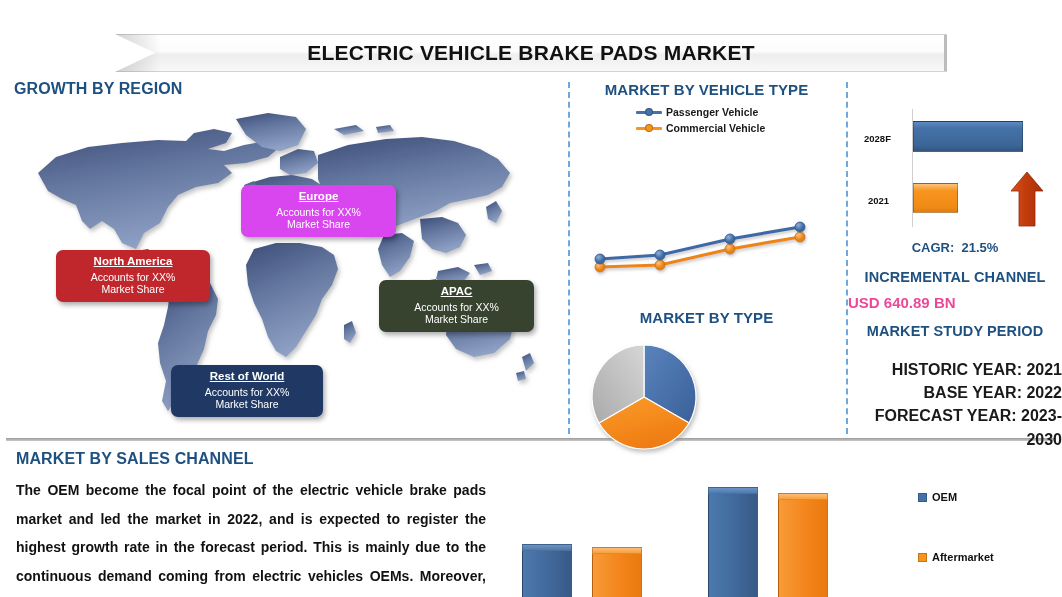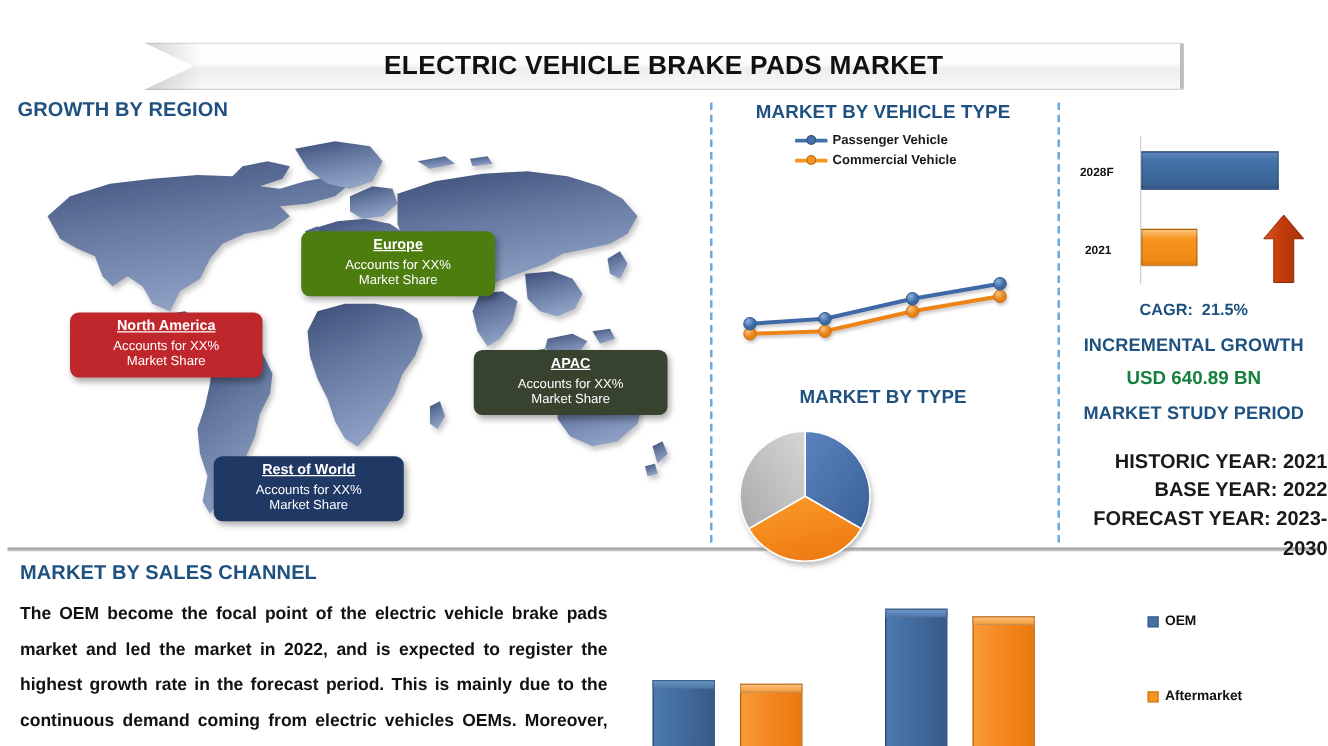--- a/index.html
+++ b/index.html
@@ -63,21 +63,21 @@
     box-shadow: 2px 3px 5px rgba(0,0,0,.33);
     line-height: 1.18;
   }
   .map-label .ttl {
     display: block; font-weight: bold; font-size: 11.5px;
     text-decoration: underline; margin-bottom: 2px;
   }
   .map-label .l1, .map-label .l2 { display: block; font-size: 10.5px; }
 
   #lbl-na     { left: 56px;  top: 173px; width: 154px; background: #C0272D; }
-  #lbl-eu     { left: 241px; top: 108px; width: 155px; background: #4d7c0f; }
+  #lbl-eu     { left: 241px; top: 108px; width: 155px; background: #d946ef; }
   #lbl-apac   { left: 379px; top: 203px; width: 155px; background: #37422F; }
   #lbl-row    { left: 171px; top: 288px; width: 152px; background: #1F3864; }
 
   
   #mid-col { position: absolute; left: 568px; top: 45px; width: 277px; height: 360px; }
   #veh-title { position: absolute; left: 0; top: 4px; width: 277px; text-align: center; font-size: 15px; }
 
   .lgd-row { display: flex; align-items: center; gap: 4px; font-size: 10.5px; font-weight: bold; color: #1a1a1a; }
   .lgd-line { width: 26px; height: 0; position: relative; }
   .lgd-line i {
@@ -111,22 +111,22 @@
     background: linear-gradient(to bottom, #5f88c2 0%, #4472a8 22%, #3c6698 80%, #32557f 100%);
   }
   .sz-bar.orange {
     background: linear-gradient(to bottom, #fbc37a 0%, #f7941e 25%, #f08a16 85%, #e07d0c 100%);
   }
   #arrow-up { position: absolute; left: 152px; top: 62px; width: 34px; height: 56px; }
 
   #cagr { position: absolute; left: 0; top: 163px; width: 214px; text-align: center;
           font-size: 13px; font-weight: bold; color: #1f5180; }
   #inc-head { position: absolute; left: 0; top: 192px; width: 214px; text-align: center; font-size: 14.5px; }
-  #inc-val  { position: absolute; left: 0; top: 217px; width: 214px; text-align: center;
-              font-size: 15px; font-weight: bold; color: #15803d; }
+  #inc-val  { position: absolute; left: 0; top: 217px; width: 214px; 
+              font-size: 15px; font-weight: bold; color: #ec4899; }
   #period-head { position: absolute; left: 0; top: 246px; width: 214px; text-align: center; font-size: 14.5px; }
   #period-lines { position: absolute; left: 0; top: 281px; width: 214px; text-align: right;
                   font-size: 16px; font-weight: bold; color: #1a1a1a; line-height: 1.45; }
 
   
   #bottom { position: absolute; left: 0; top: 407px; width: 1062px; height: 190px; }
   #sales-head { position: absolute; left: 16px; top: 11px; font-size: 16px; }
   #sales-para {
     position: absolute; left: 16px; top: 37px; width: 470px;
     font-size: 14px; font-weight: bold; color: #111111;
@@ -368,21 +368,21 @@
         </defs>
         <path d="M17 1 L33 20 L25 20 L25 55 L9 55 L9 20 L1 20 Z" fill="url(#arg)" stroke="#8f2807" stroke-width="0.8" stroke-linejoin="round"></path>
       </svg>
     </div>
 
     <div id="cagr">
       <span>CAGR:</span>
       &nbsp;<span>21.5%</span>
     </div>
 
-    <div class="sec-head" id="inc-head">INCREMENTAL GROWTH</div>
+    <div class="sec-head" id="inc-head">INCREMENTAL CHANNEL</div>
     <div id="inc-val">USD 640.89 BN</div>
 
     <div class="sec-head" id="period-head">MARKET STUDY PERIOD</div>
     <div id="period-lines">
       <div>HISTORIC YEAR: 2021</div>
       <div>BASE YEAR: 2022</div>
       <div>FORECAST YEAR: 2023-2030</div>
     </div>
   </div>
 

